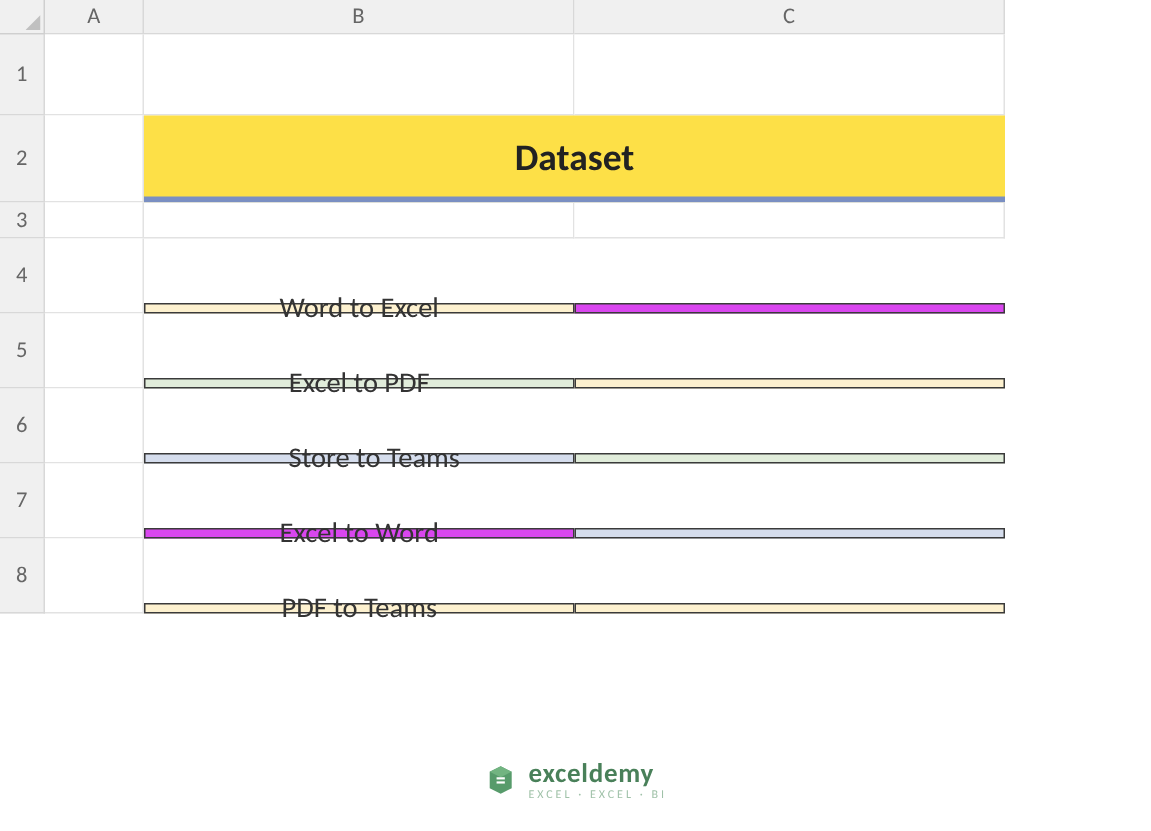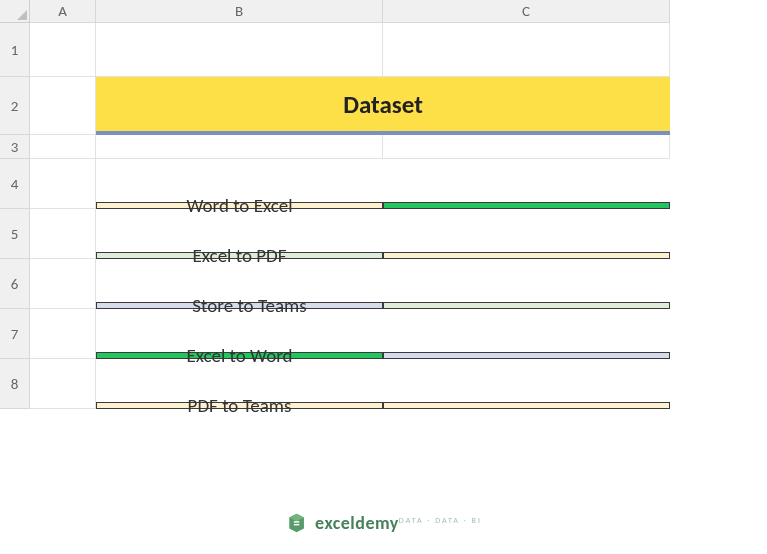--- a/index.html
+++ b/index.html
@@ -66,40 +66,40 @@
     .tcell {
       border: 1px solid #3a3a3a;
       display: flex;
       align-items: center;
       justify-content: center;
       font-size: 19px;
       color: #333;
       margin-top: 43px;
     }
     
-    .fill-peach  { background: #22c55e; text-align: right; }
+    .fill-peach  { background: #d946ef; text-align: right; }
     .fill-cream  { background: #fdf1cf; }
     .fill-green  { background: #e0ecda; }
     .fill-blue   { background: #d5dded; padding-left: 20px; }
 
     
     .watermark {
       position: absolute;
       bottom: 20px;
       left: 50%;
       transform: translateX(-50%);
       display: flex;
       align-items: center;
       gap: 8px;
       opacity: 0.85;
     }
     .watermark-icon {
       width: 22px; height: 22px;
     }
-    .watermark-text { display: flex; flex-direction: row; line-height: 1; }
+    .watermark-text { display: flex; flex-direction: column; line-height: 1; }
     .watermark-name { color: #2a6b3d; font-weight: 600; font-size: 18px; letter-spacing: 0.5px; }
     .watermark-tag  { color: #8fb79a; font-size: 8px; letter-spacing: 2px; margin-top: 2px; }
 
     
     .blank { background: #fff; }
 
     
     .gap { background: #fff; }
 
   </style>
@@ -182,15 +182,15 @@
 
 <div class="watermark">
   <svg class="watermark-icon" viewBox="0 0 24 24">
     <polygon points="4,6 12,2 20,6 20,18 12,22 4,18" fill="#3a8a52"></polygon>
     <polygon points="12,2 20,6 12,10 4,6" fill="#5aa86c"></polygon>
     <rect x="9" y="10" width="6" height="1.6" fill="#fff"></rect>
     <rect x="9" y="13" width="6" height="1.6" fill="#fff"></rect>
   </svg>
   <div class="watermark-text">
     <span class="watermark-name">exceldemy</span>
-    <span class="watermark-tag">DATA · DATA · BI</span>
+    <span class="watermark-tag">EXCEL · EXCEL · BI</span>
   </div>
 </div>
 
 </body></html>

